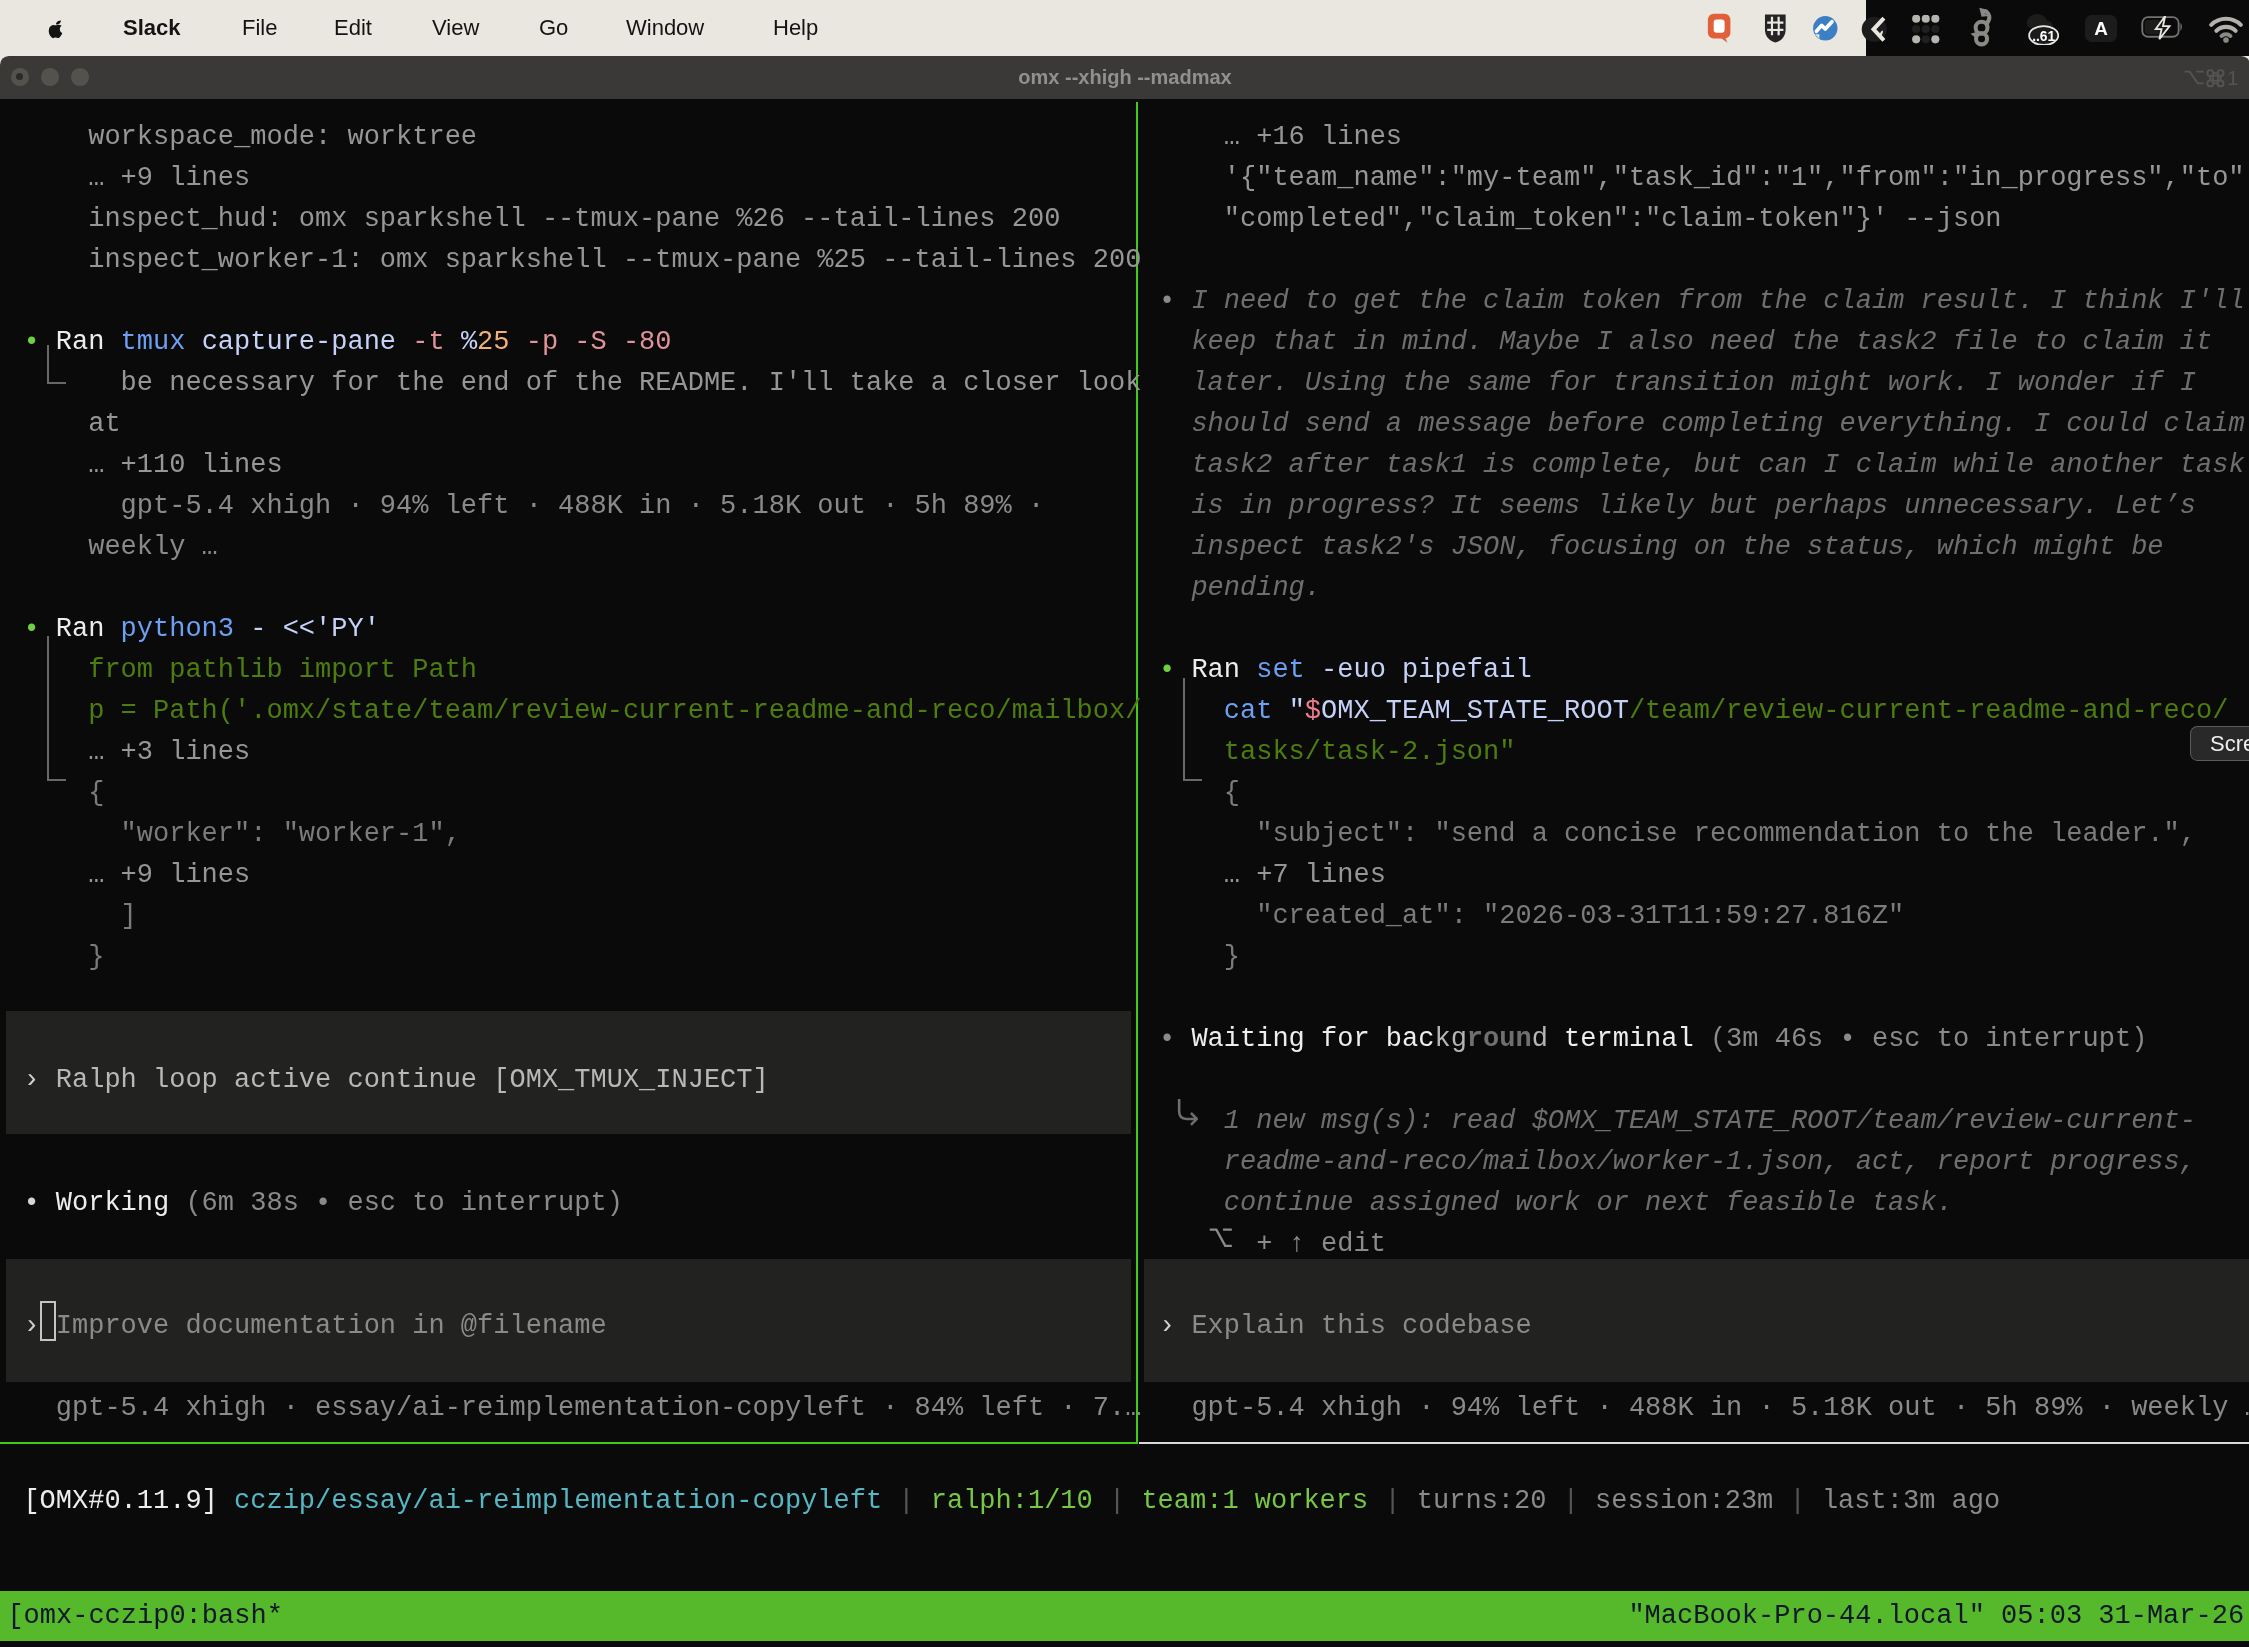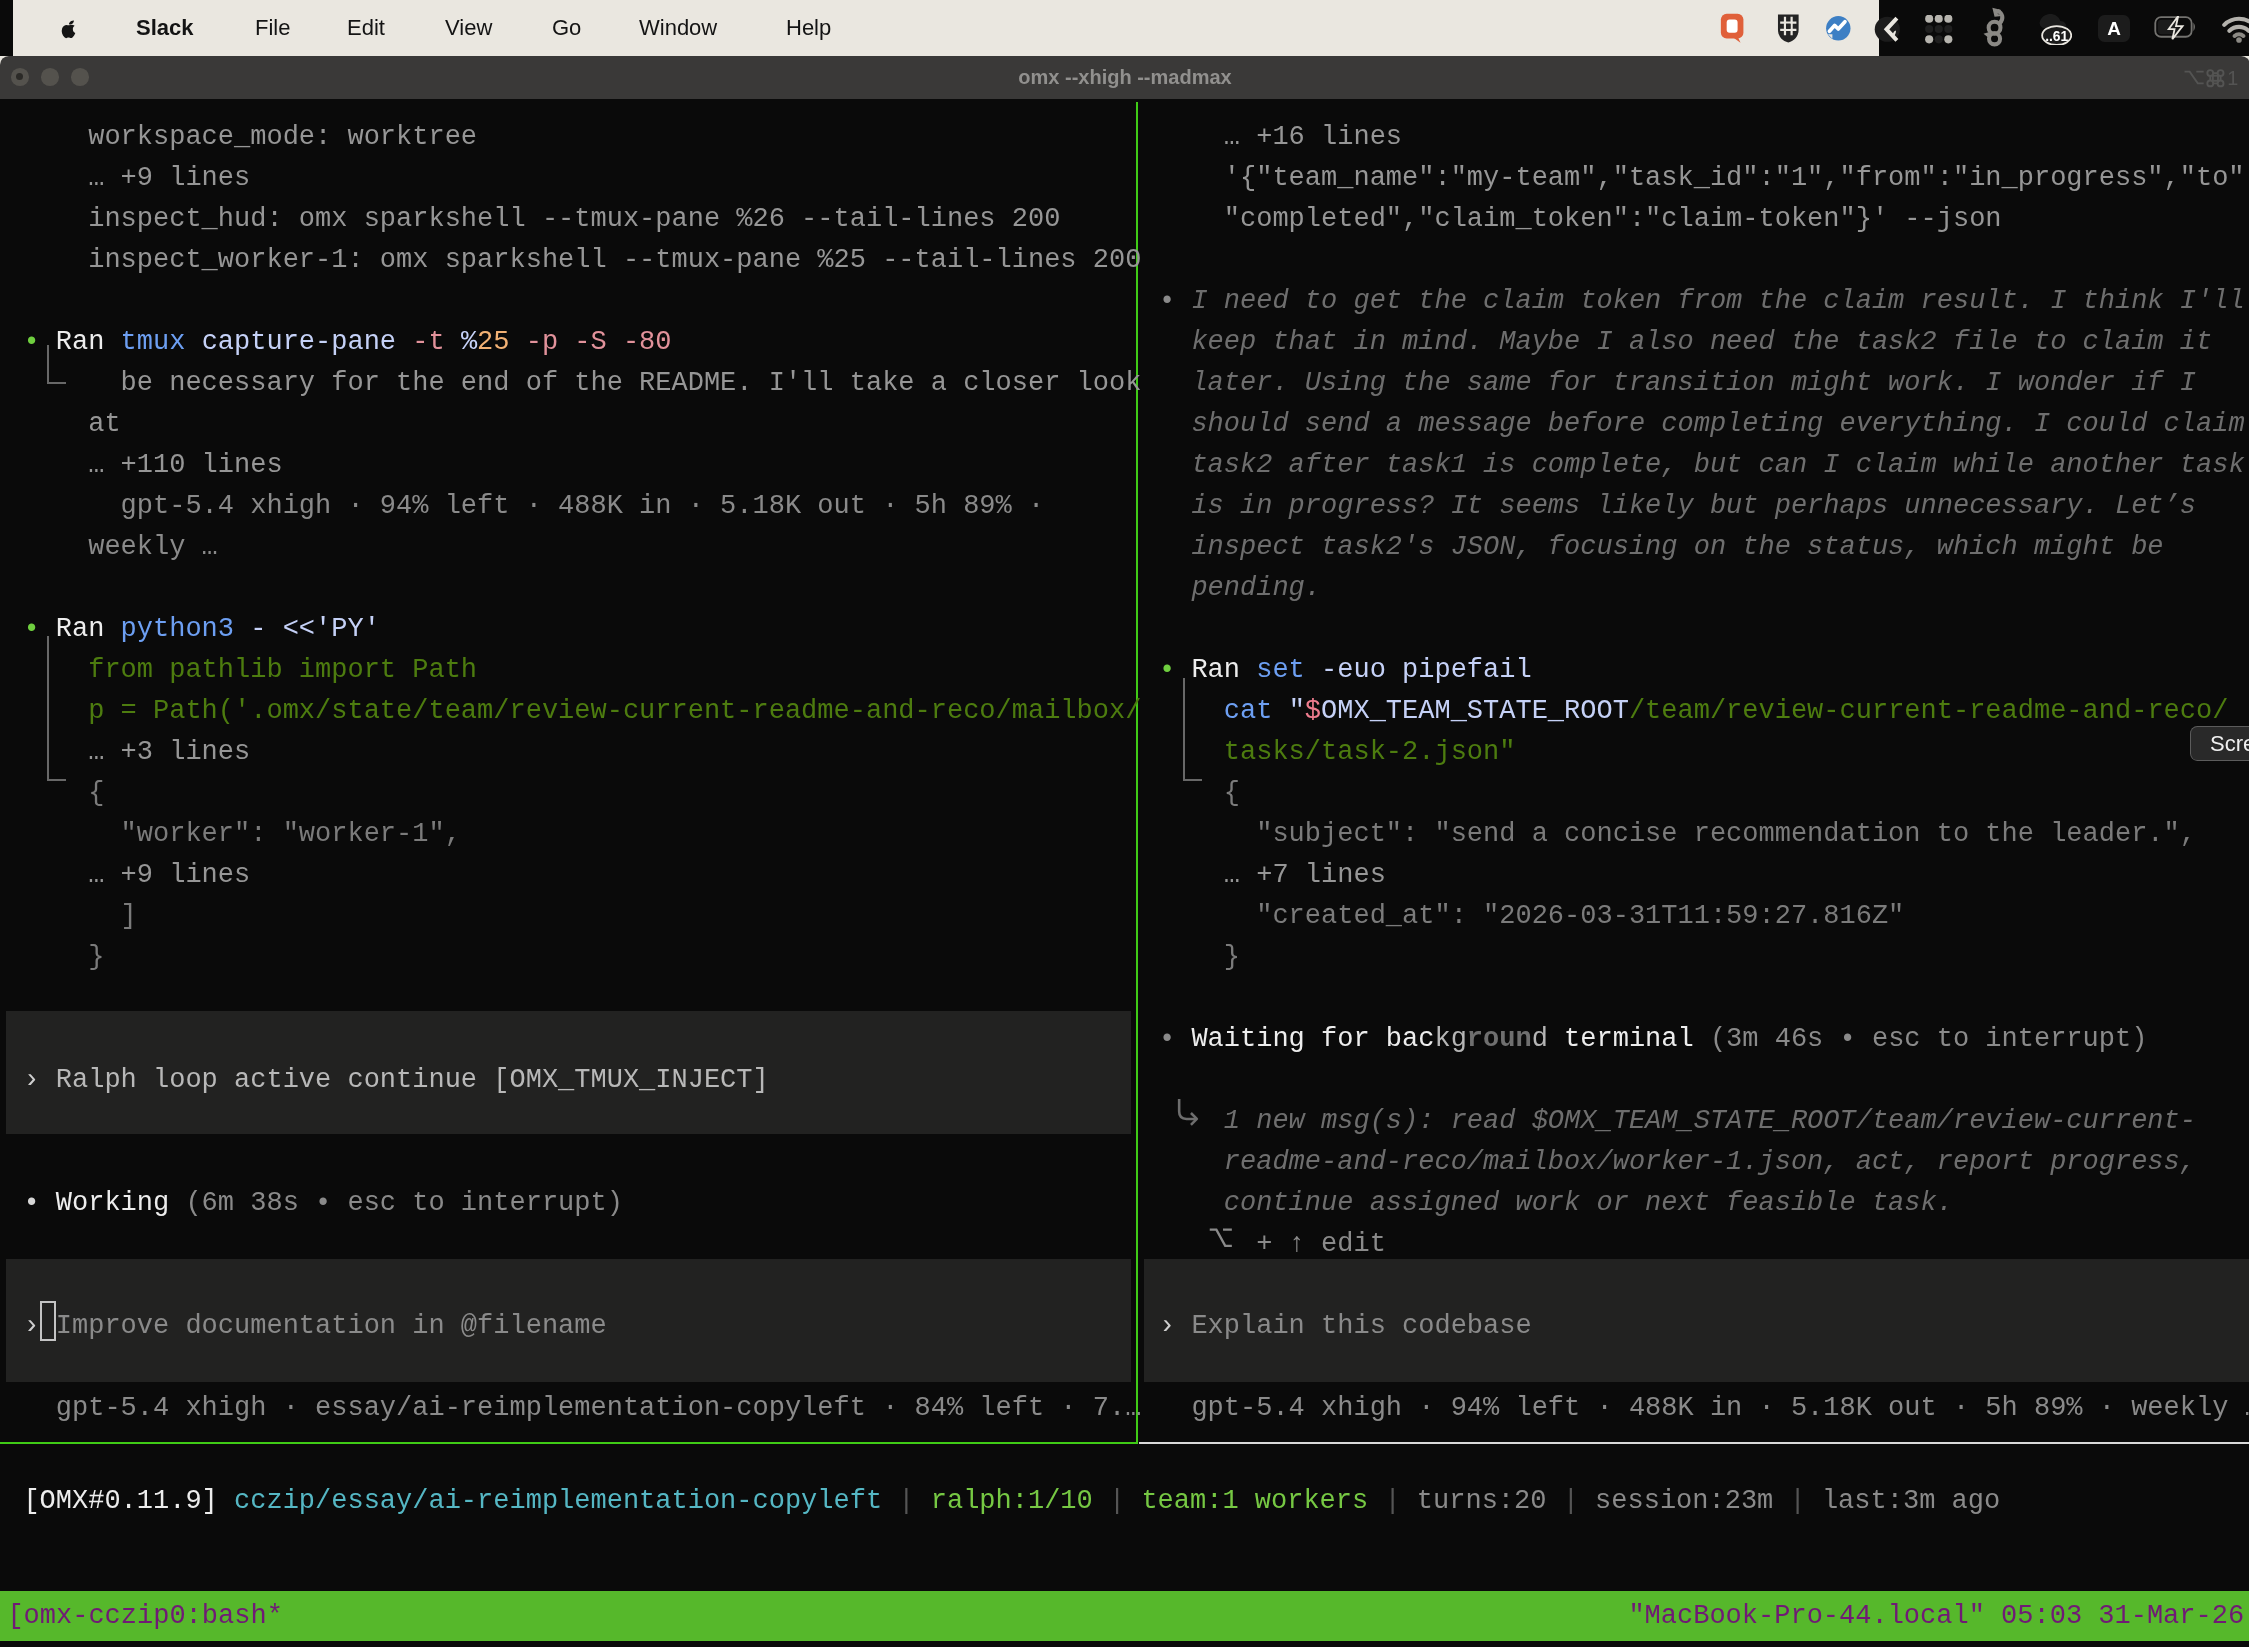--- a/index.html
+++ b/index.html
@@ -1,15 +1,15 @@
 <!DOCTYPE html>
 <html style="font-size:11.8px"><head><meta charset="utf-8"><style>
 html,body{margin:0;padding:0;background:#0a0a0a}
 #app{position:relative;width:2250px;height:1648px;background:#0a0a0a;overflow:hidden;font-family:"Liberation Sans",sans-serif}
-#menubar{position:absolute;top:0;left:13px;width:1866px;height:56px;background:#eae7e0}
+#menubar{position:absolute;top:0;left:0;width:1866px;height:56px;background:#eae7e0}
 .mi{position:absolute;top:0;height:56px;display:flex;align-items:center;font-size:22px;color:#141414}
 .ic{position:absolute}
 #creamstrip{position:absolute;top:56px;left:0;width:2250px;height:10.3px;background:#eae7e0}
 #titlebar{position:absolute;top:56px;left:0;width:2250px;height:43px;background:#3a3938;border-radius:8.9px 8.9px 0 0}
 .tl{position:absolute;top:68px;width:17.7px;height:17.7px;border-radius:50%;background:#54524d}
 #wtitle{position:absolute;top:56px;left:0;width:2250px;height:43px;display:flex;align-items:center;justify-content:center;font-size:20px;font-weight:bold;color:#91908e}
 pre.pane{position:absolute;margin:16px;font-family:"Liberation Mono",monospace;font-size:27px;line-height:41px;color:#969696;white-space:pre}
 #lp{left:7.4px;top:101px}
 #rp{left:1143px;top:101px;width:1107px;overflow:hidden}
 .w{color:#ededed;font-weight:normal}
@@ -28,21 +28,21 @@
 .wb{color:#d6d6d6}
 .sh1{color:#b5b5b5;font-weight:normal}
 .sh2{color:#6f6f6f;font-weight:bold}
 .cy{color:#55b7c4}
 .gn{color:#76c843}
 .dg{color:#555555}
 .cur{}
 .box{position:absolute;background:#222221}
 .vln{position:absolute;width:2.2px;background:#686868}
 .hln{position:absolute;height:2.2px;background:#686868}
-#tmuxbar{position:absolute;left:0;top:1591px;width:2250px;height:50px;background:#56b82b;font-family:"Liberation Mono",monospace;font-size:27px;color:#701a75;line-height:50px}
+#tmuxbar{position:absolute;left:0;top:1591px;width:2250px;height:50px;background:#56b82b;font-family:"Liberation Mono",monospace;font-size:27px;color:#0f172a;line-height:50px}
 #tooltip{position:absolute;left:2190px;top:726px;width:60px;height:33px;background:#292929;border:1.5px solid #5c5c5c;border-right:none;border-radius:7.4px 0 0 7.4px;color:#efefef;font-size:22px;line-height:33px;padding-left:19px}
 </style></head><body>
 <div id="app">
 
 <div class="box" style="left:5.9px;top:1011px;width:1125px;height:123px"></div>
 <div class="box" style="left:5.9px;top:1259px;width:1125px;height:123px"></div>
 <div class="box" style="left:1144px;top:1259px;width:1106px;height:123px"></div>
 <div style="position:absolute;left:1136px;top:102px;width:2.2px;height:1342px;background:#3fcb16"></div>
 <div style="position:absolute;left:0;top:1442px;width:1137px;height:2.2px;background:#3fcb16"></div>
 <div style="position:absolute;left:1139px;top:1442px;width:1111px;height:2.2px;background:#d9d9d9"></div>

